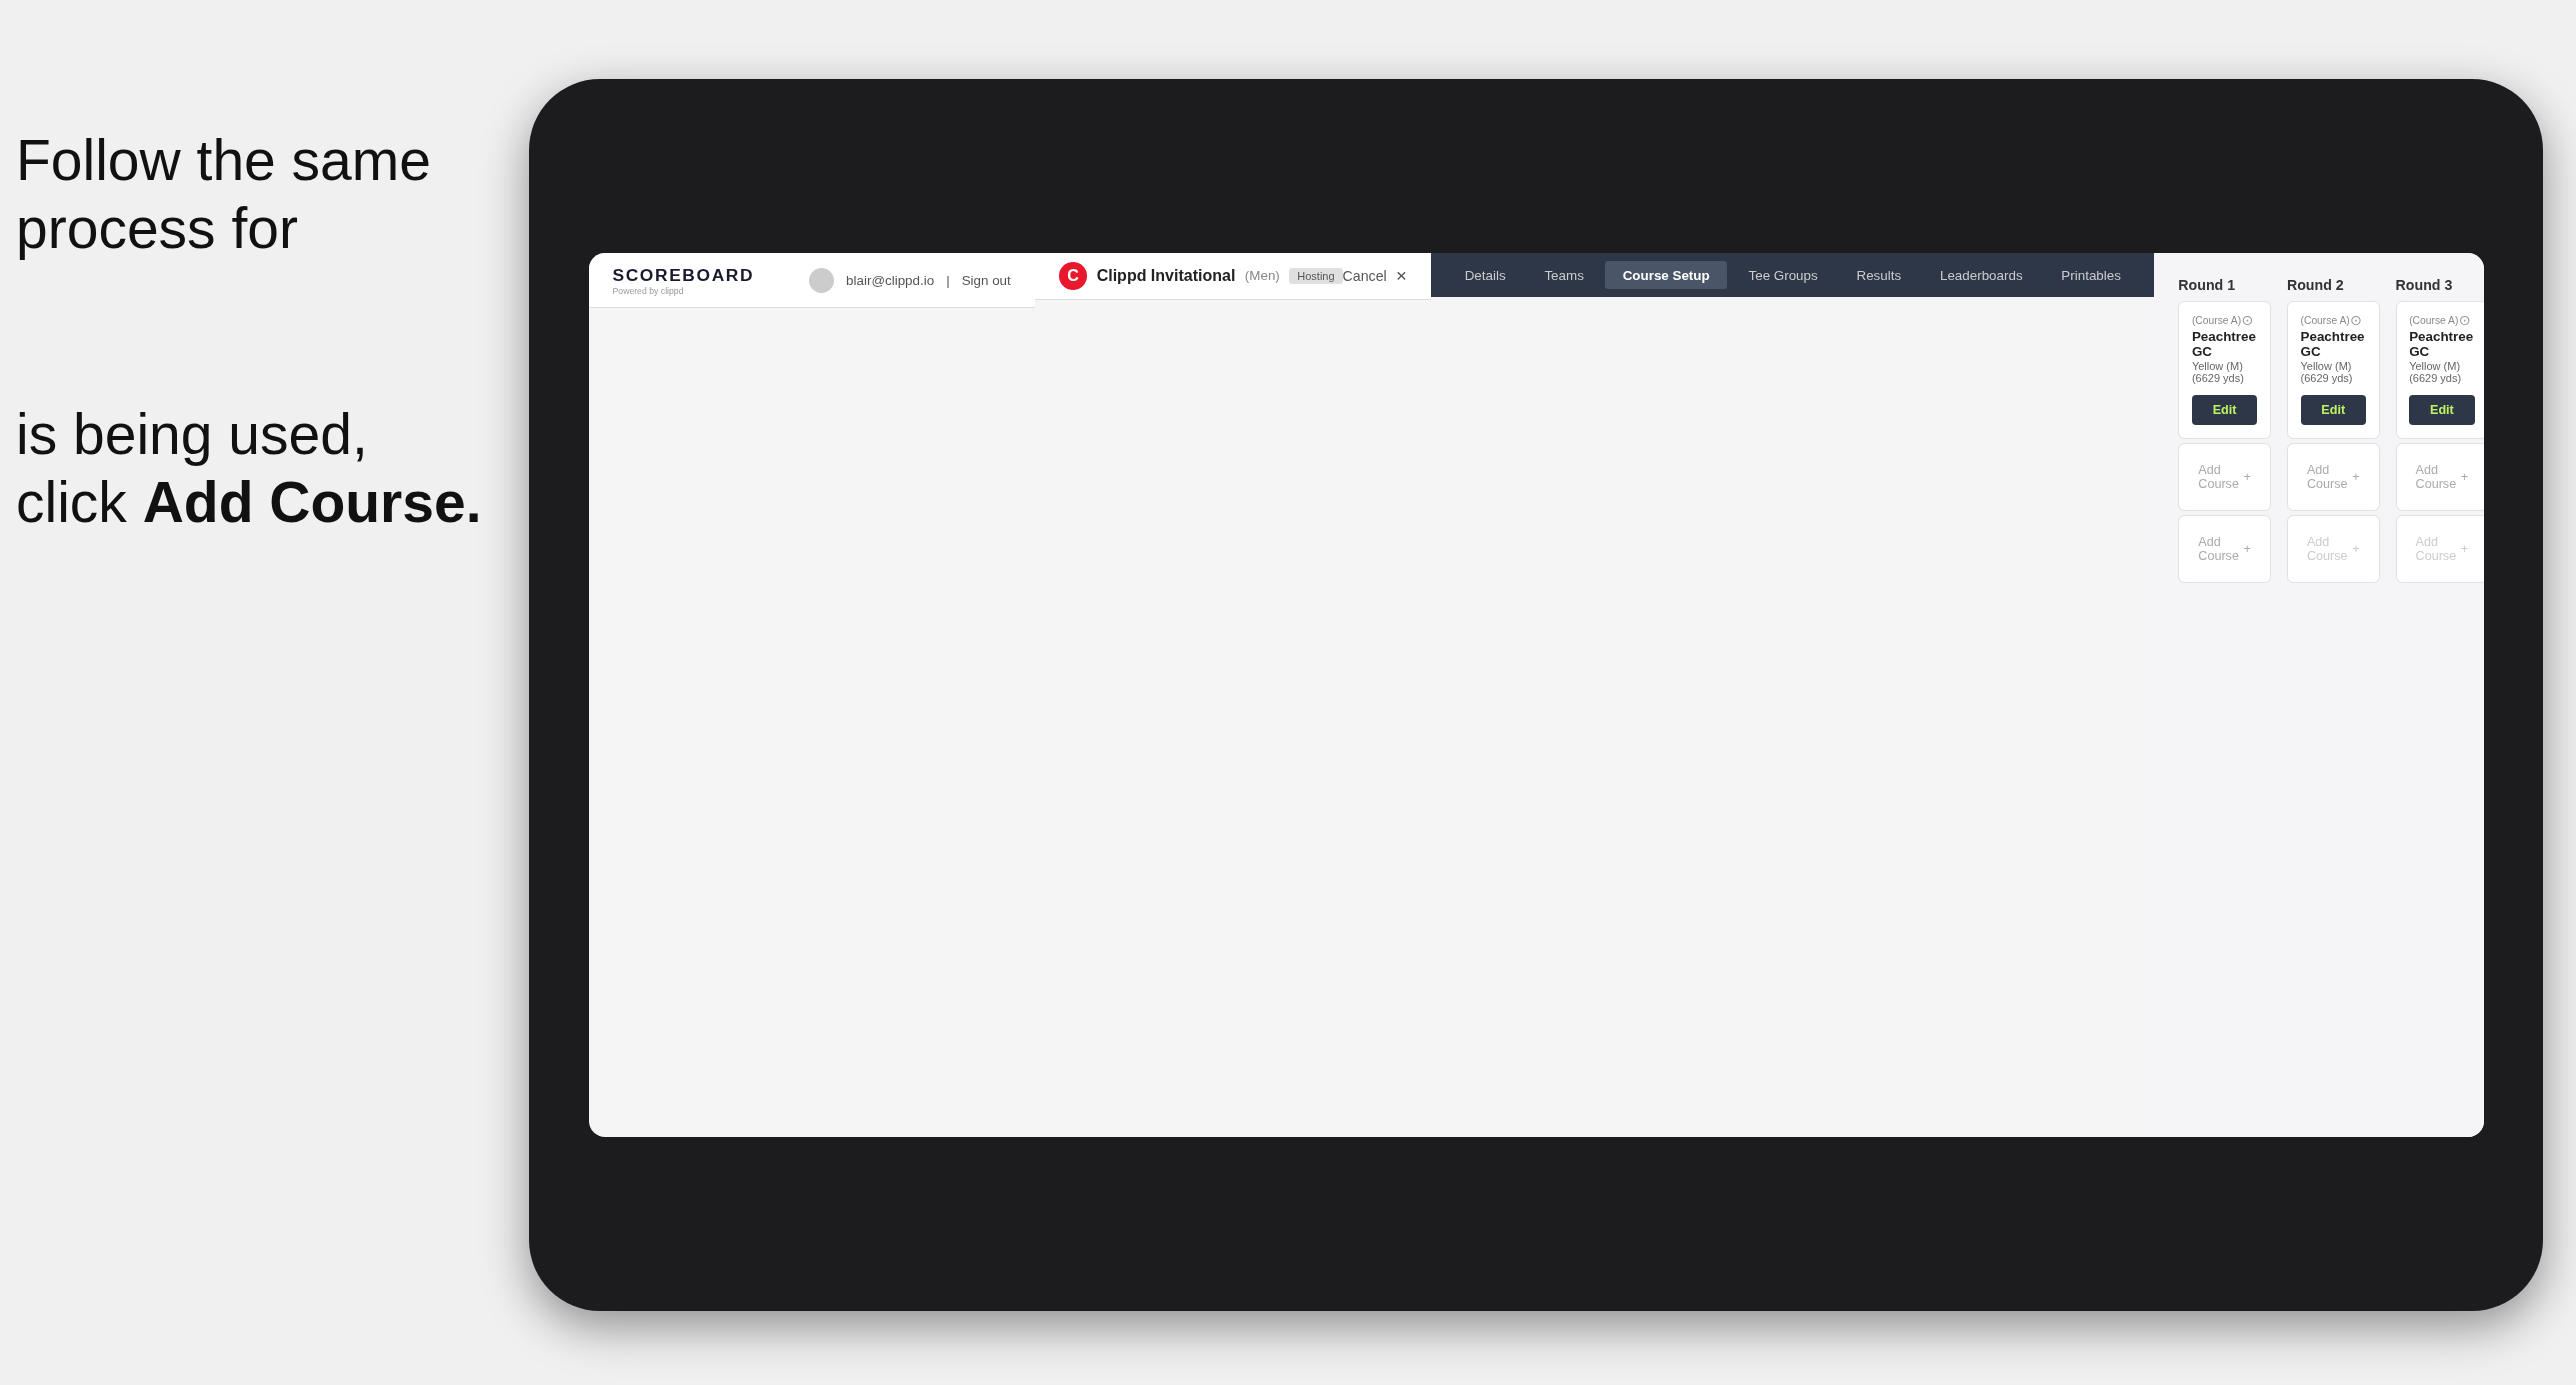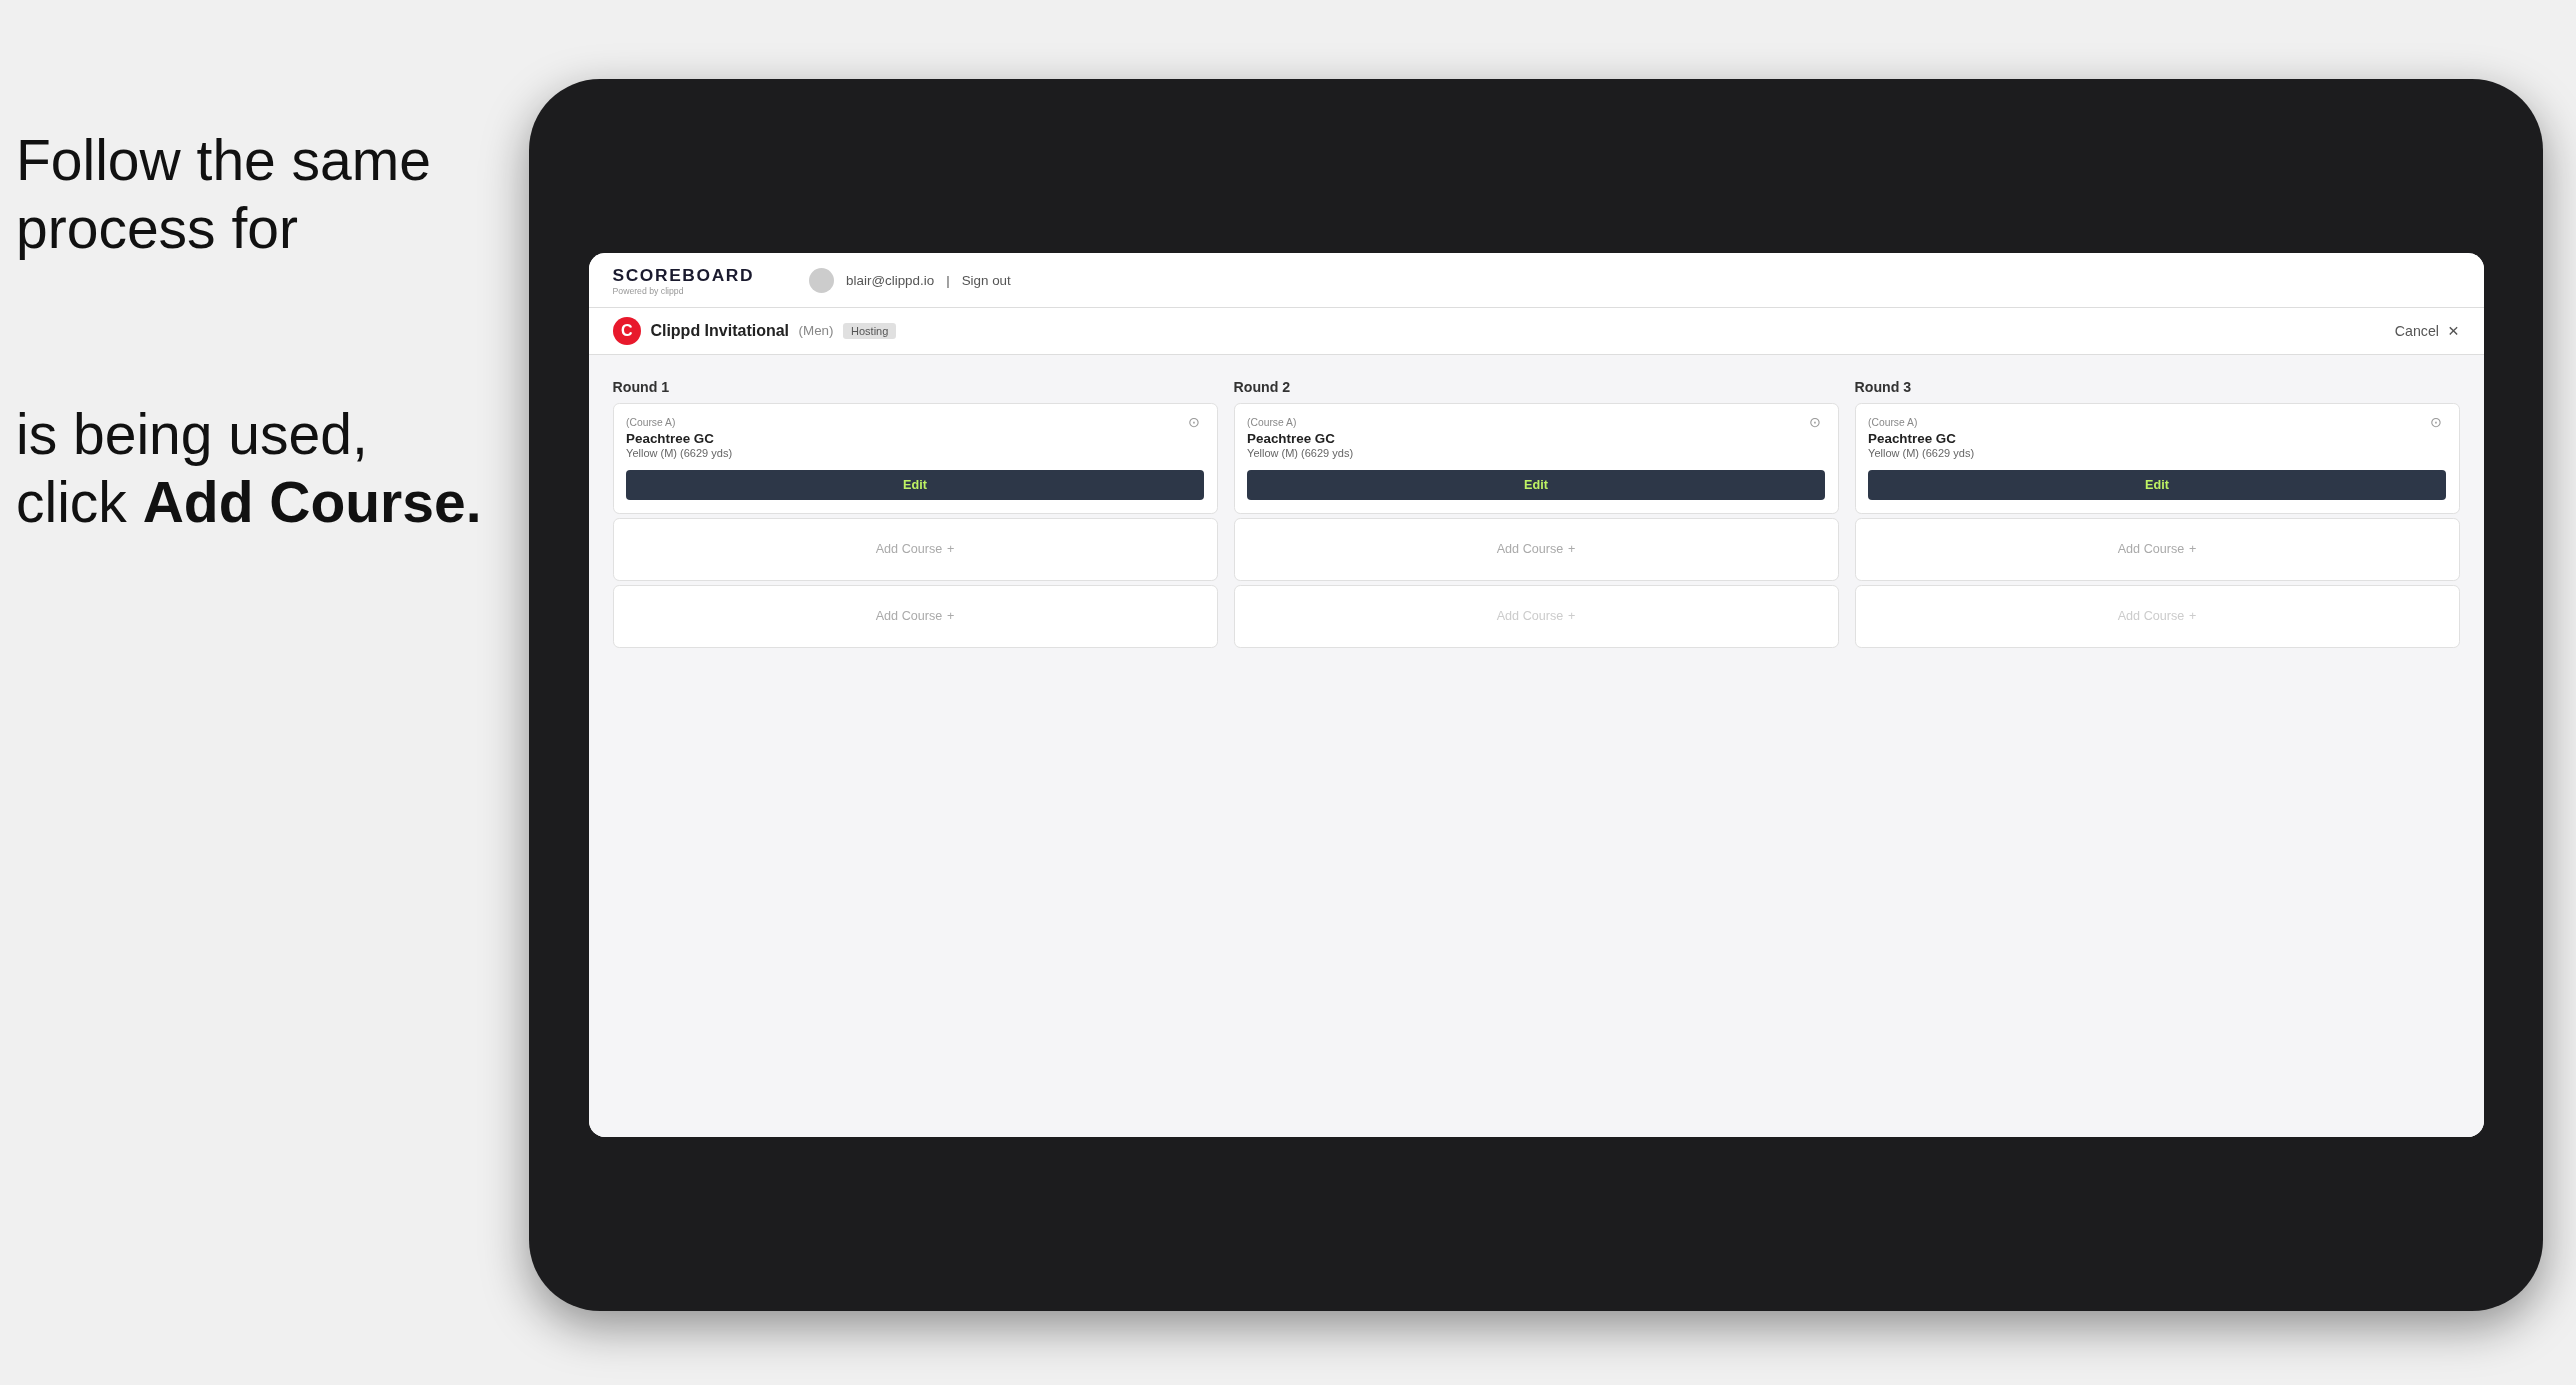--- a/index.html
+++ b/index.html
@@ -44,21 +44,21 @@
       box-shadow: 0 16px 47px rgba(0,0,0,0.4);
     }
 
     .tablet-screen {
       width: 1895px;
       height: 884px;
       background: #f5f5f5;
       border-radius: 16px;
       overflow: hidden;
       display: flex;
-      flex-direction: column;
+      flex-direction: row;
     }
 
     
     .top-nav {
       background: #ffffff;
       border-bottom: 0.8px solid #ddd;
       padding: 0 24px;
       height: 55px;
       display: flex;
       align-items: center;
@@ -347,20 +347,29 @@
         <span class="tournament-name">Clippd Invitational</span>
         <span style="font-size:13.4px;color:#888;">(Men)</span>
         <span class="hosting-badge">Hosting</span>
       </div>
       <div class="cancel-btn">
         <span>Cancel</span>
         <span style="margin-left:4.7px;">✕</span>
       </div>
     </div>
 
+    <div class="tab-bar">
+      <div class="tab-item">Details</div>
+      <div class="tab-item">Teams</div>
+      <div class="tab-item active">Course Setup</div>
+      <div class="tab-item">Tee Groups</div>
+      <div class="tab-item">Results</div>
+      <div class="tab-item">Leaderboards</div>
+      <div class="tab-item">Printables</div>
+    </div>
 
     <div class="main-content">
       <div class="rounds-grid">
 
         <div class="round-column">
           <div class="round-title">Round 1</div>
           <div class="course-card">
             <span class="delete-icon">⊙</span>
             <div class="course-label">(Course A)</div>
             <div class="course-name">Peachtree GC</div>

